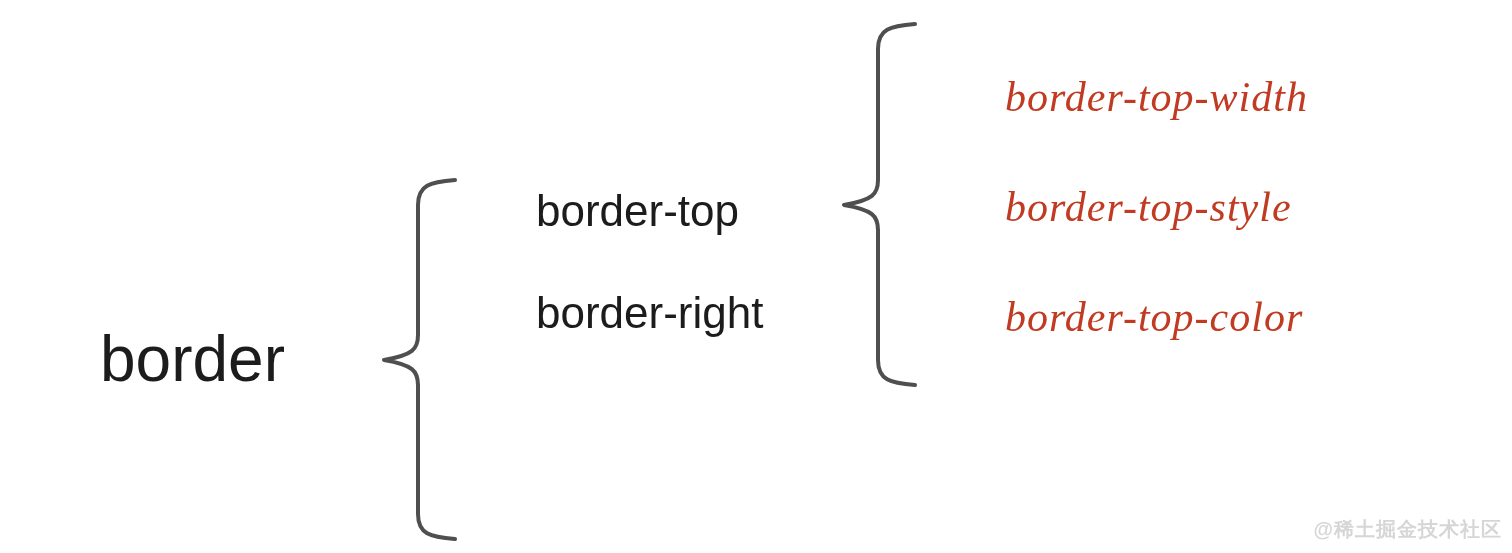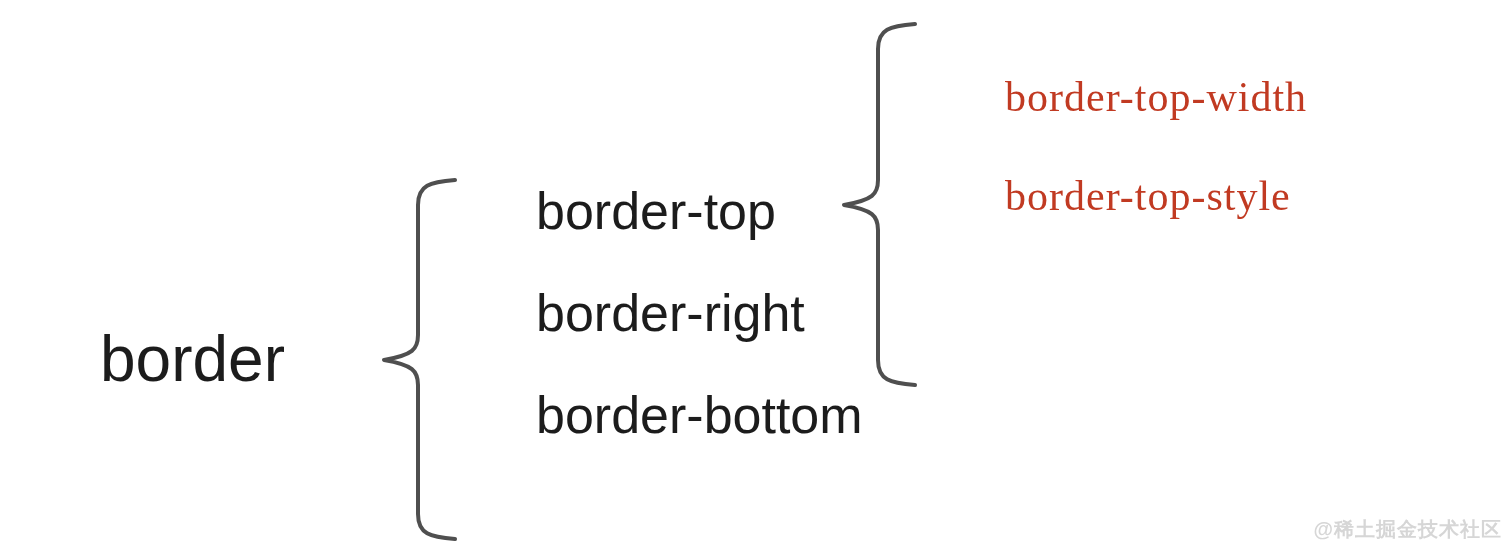--- a/index.html
+++ b/index.html
@@ -25,41 +25,42 @@
     white-space: nowrap;
   }
   .brace {
     position: absolute;
   }
   .brace-left  { left: 380px; top: 177px; }
   .brace-right { left: 840px; top: 21px; }
   .mid-item {
     position: absolute;
     left: 536px;
-    font-size: 52px;
+    font-size: 44px;
     line-height: 52px;
     color: #1c1c1c;
     white-space: nowrap;
   }
   .mid-1 { top: 185px; }
   .mid-2 { top: 287px; }
   .mid-3 { top: 389px; }
   .mid-4 { top: 491px; }
   .leaf-item {
     position: absolute;
     left: 1005px;
     font-size: 42px;
     line-height: 52px;
     color: #c13a22;
     font-family: cursive;
+    font-style: italic;
     letter-spacing: 1px;
     white-space: nowrap;
   }
   .leaf-1 { top: 71px; }
-  .leaf-2 { top: 170px; }
+  .leaf-2 { top: 181px; }
   .leaf-3 { top: 291px; }
   .watermark {
     position: absolute;
     right: 10px;
     bottom: 12px;
     font-size: 20px;
     line-height: 24px;
     color: #d6d6d6;
     letter-spacing: 1px;
     white-space: nowrap;
@@ -72,24 +73,24 @@
 <div class="canvas">
 
   <div class="root-label">border</div>
 
   <svg class="brace brace-left" width="78" height="365" viewBox="0 0 78 365">
     <path d="M 75 3 C 50 5, 38 8, 38 28 L 38 158 C 38 172, 33 178, 4 183 C 33 188, 38 194, 38 208 L 38 337 C 38 357, 50 360, 75 362" fill="none" stroke="#4f4f4f" stroke-width="4" stroke-linecap="round" stroke-linejoin="round"></path>
   </svg>
 
   <div class="mid-item mid-1">border-top</div>
   <div class="mid-item mid-2">border-right</div>
-  <div class="mid-item mid-3">border-bottom</div>
 
   <svg class="brace brace-right" width="78" height="367" viewBox="0 0 78 367">
     <path d="M 75 3 C 50 5, 38 8, 38 28 L 38 159 C 38 173, 33 179, 4 184 C 33 189, 38 195, 38 209 L 38 339 C 38 359, 50 362, 75 364" fill="none" stroke="#4f4f4f" stroke-width="4" stroke-linecap="round" stroke-linejoin="round"></path>
   </svg>
 
   <div class="leaf-item leaf-1">border-top-width</div>
   <div class="leaf-item leaf-2">border-top-style</div>
+  <div class="leaf-item leaf-3">border-top-color</div>
 
   <div class="watermark">@稀土掘金技术社区</div>
 
 </div>
 
 </body></html>

